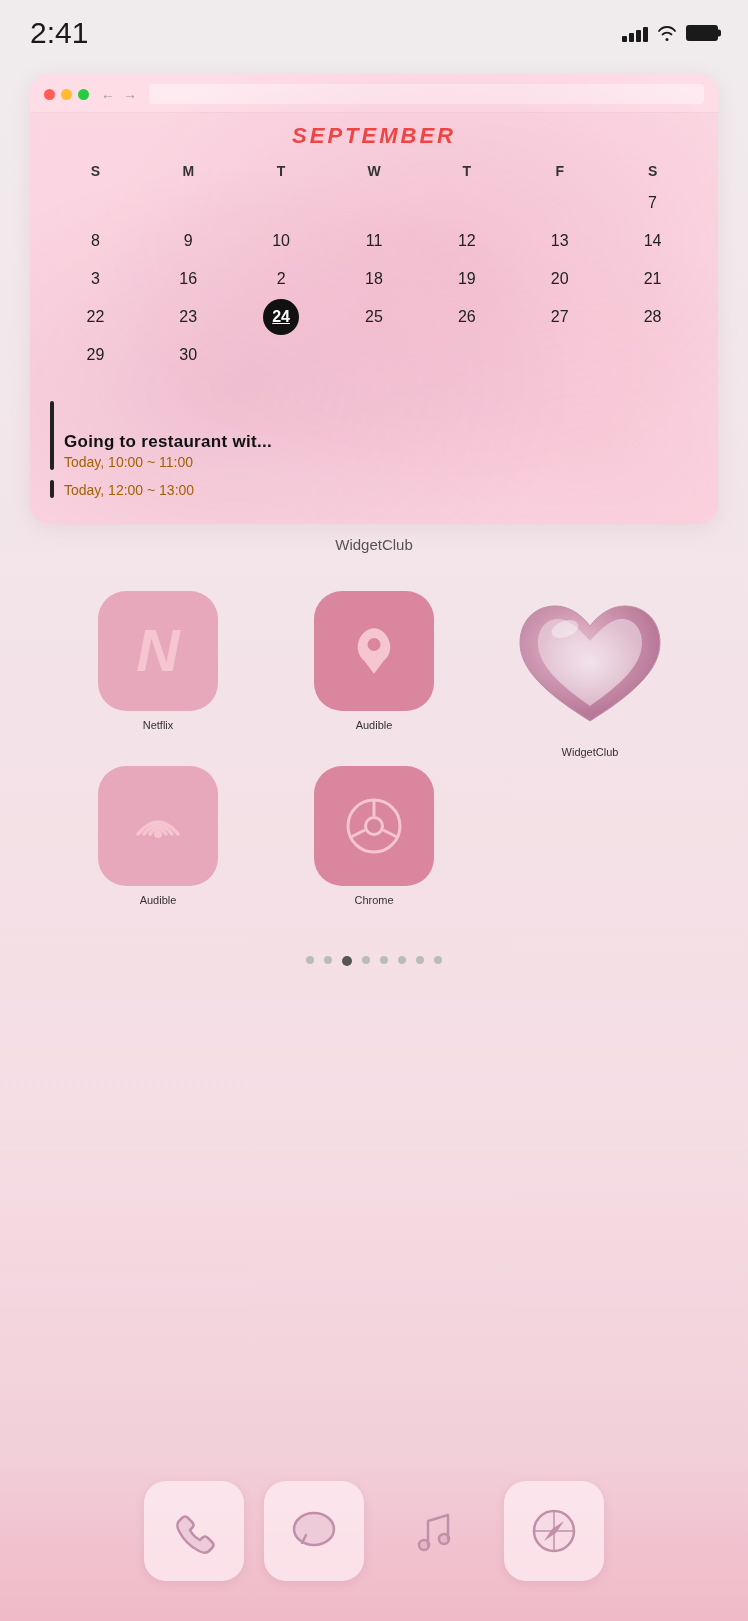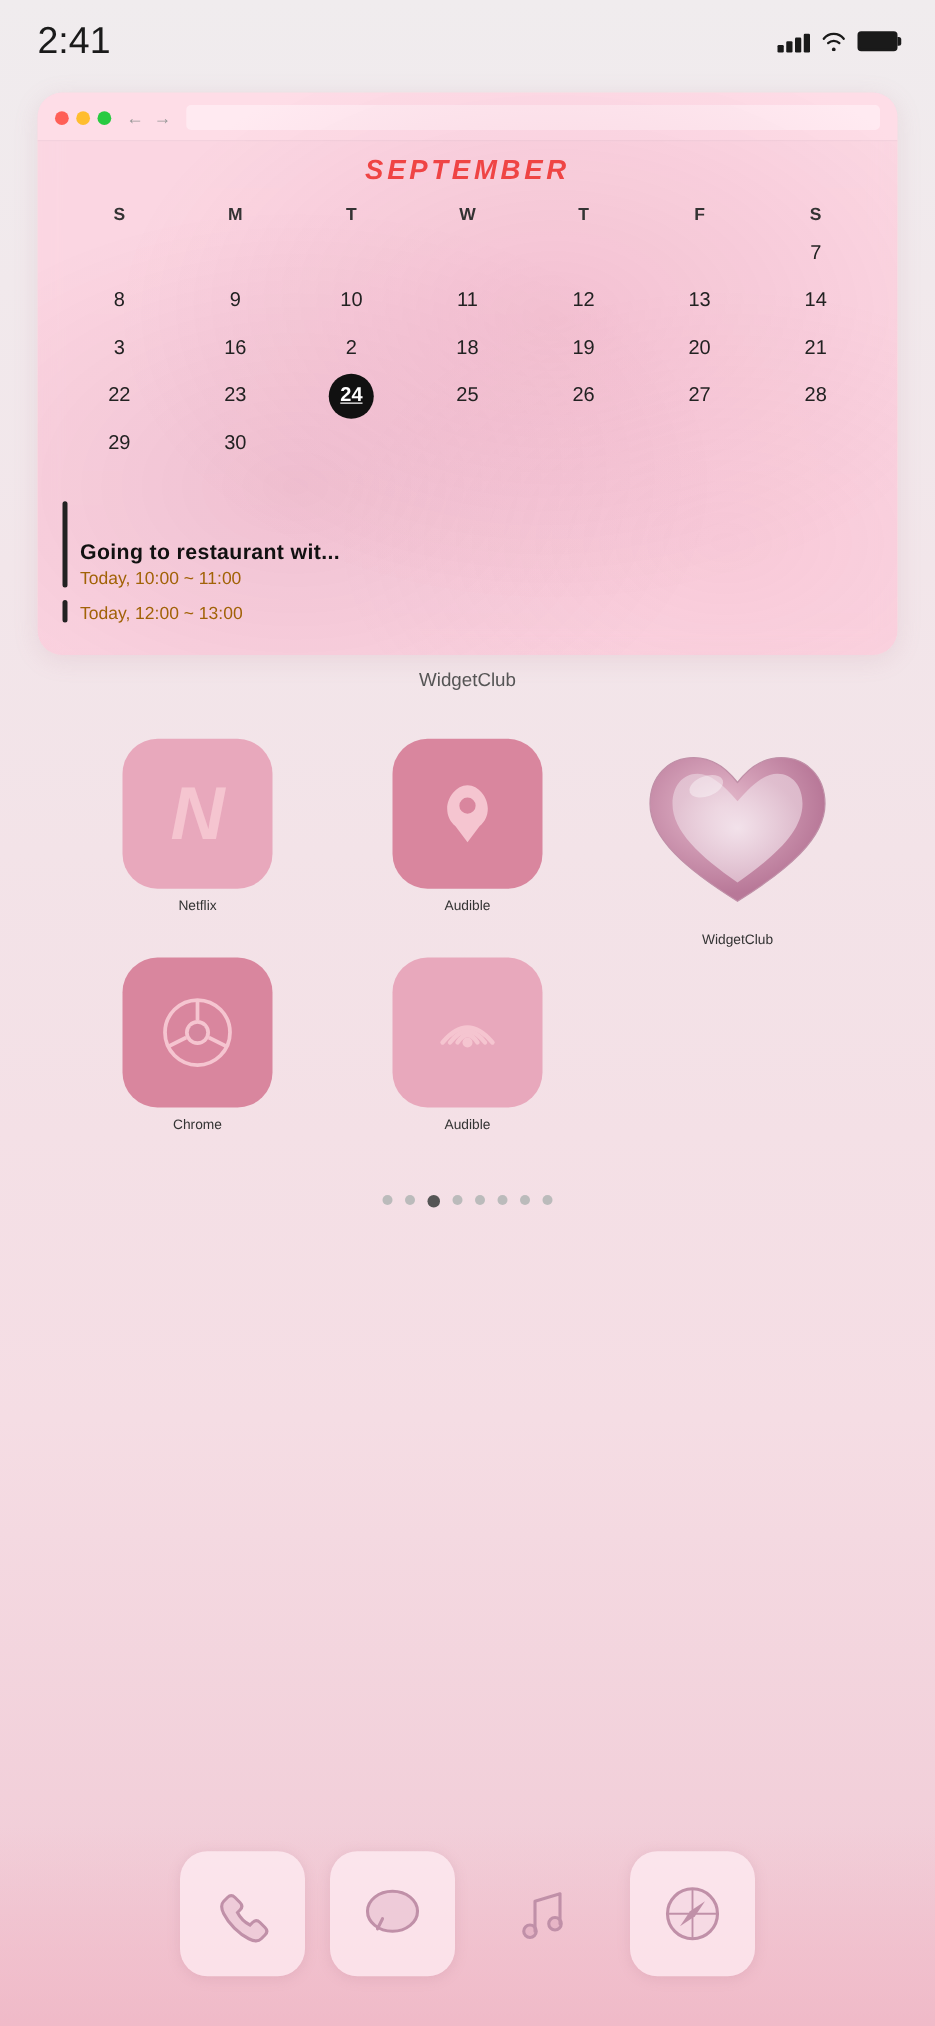--- a/index.html
+++ b/index.html
@@ -426,46 +426,46 @@
         <path d="M80 130 C40 105 10 80 10 52 C10 30 25 15 45 15 C58 15 70 22 80 35 C90 22 102 15 115 15 C135 15 150 30 150 52 C150 80 120 105 80 130Z" fill="url(#heartGrad)" stroke="#c090a8" stroke-width="1"></path>
 
         <path d="M80 115 C50 94 28 74 28 52 C28 38 36 28 48 28 C58 28 68 36 80 50 C92 36 102 28 112 28 C124 28 132 38 132 52 C132 74 110 94 80 115Z" fill="url(#heartInner)"></path>
 
         <ellipse cx="55" cy="38" rx="14" ry="8" fill="rgba(255,255,255,0.4)" transform="rotate(-20 55 38)"></ellipse>
       </svg>
     </div>
   </div>
 
   <div class="app-item">
-    <div class="app-icon pink-medium">
-      <svg viewBox="0 0 56 56" width="56" height="56">
-        <circle cx="28" cy="28" r="26" fill="none" stroke="#f5c5d0" stroke-width="3"></circle>
-        <circle cx="28" cy="28" r="10" fill="#f5c5d0"></circle>
-        <circle cx="28" cy="28" r="7" fill="#d4869e"></circle>
-
-        <line x1="28" y1="2" x2="28" y2="18" stroke="#f5c5d0" stroke-width="3"></line>
-        <line x1="5" y1="39" x2="19" y2="32" stroke="#f5c5d0" stroke-width="3"></line>
-        <line x1="51" y1="39" x2="37" y2="32" stroke="#f5c5d0" stroke-width="3"></line>
-      </svg>
-    </div>
-    <span class="app-label">Chrome</span>
-  </div>
-
-  <div class="app-item">
     <div class="app-icon pink-light">
       <svg viewBox="0 0 56 40" width="56" height="40">
         <path d="M8 28 Q28 4 48 28" stroke="#f5c5d0" stroke-width="3.5" fill="none" stroke-linecap="round"></path>
         <path d="M14 28 Q28 10 42 28" stroke="#f5c5d0" stroke-width="3.5" fill="none" stroke-linecap="round"></path>
         <path d="M20 28 Q28 16 36 28" stroke="#f5c5d0" stroke-width="3.5" fill="none" stroke-linecap="round"></path>
         <circle cx="28" cy="28" r="4" fill="#f5c5d0"></circle>
       </svg>
     </div>
     <span class="app-label">Audible</span>
   </div>
 
+  <div class="app-item">
+    <div class="app-icon pink-medium">
+      <svg viewBox="0 0 56 56" width="56" height="56">
+        <circle cx="28" cy="28" r="26" fill="none" stroke="#f5c5d0" stroke-width="3"></circle>
+        <circle cx="28" cy="28" r="10" fill="#f5c5d0"></circle>
+        <circle cx="28" cy="28" r="7" fill="#d4869e"></circle>
+
+        <line x1="28" y1="2" x2="28" y2="18" stroke="#f5c5d0" stroke-width="3"></line>
+        <line x1="5" y1="39" x2="19" y2="32" stroke="#f5c5d0" stroke-width="3"></line>
+        <line x1="51" y1="39" x2="37" y2="32" stroke="#f5c5d0" stroke-width="3"></line>
+      </svg>
+    </div>
+    <span class="app-label">Chrome</span>
+  </div>
+
   <div class="app-item" style="justify-content: flex-start; padding-top: 0; margin-top: -20px;">
     <span class="app-label">WidgetClub</span>
   </div>
 </div>
 
 <div class="page-dots">
   <div class="dot-indicator"></div>
   <div class="dot-indicator"></div>
   <div class="dot-indicator active"></div>
   <div class="dot-indicator"></div>

